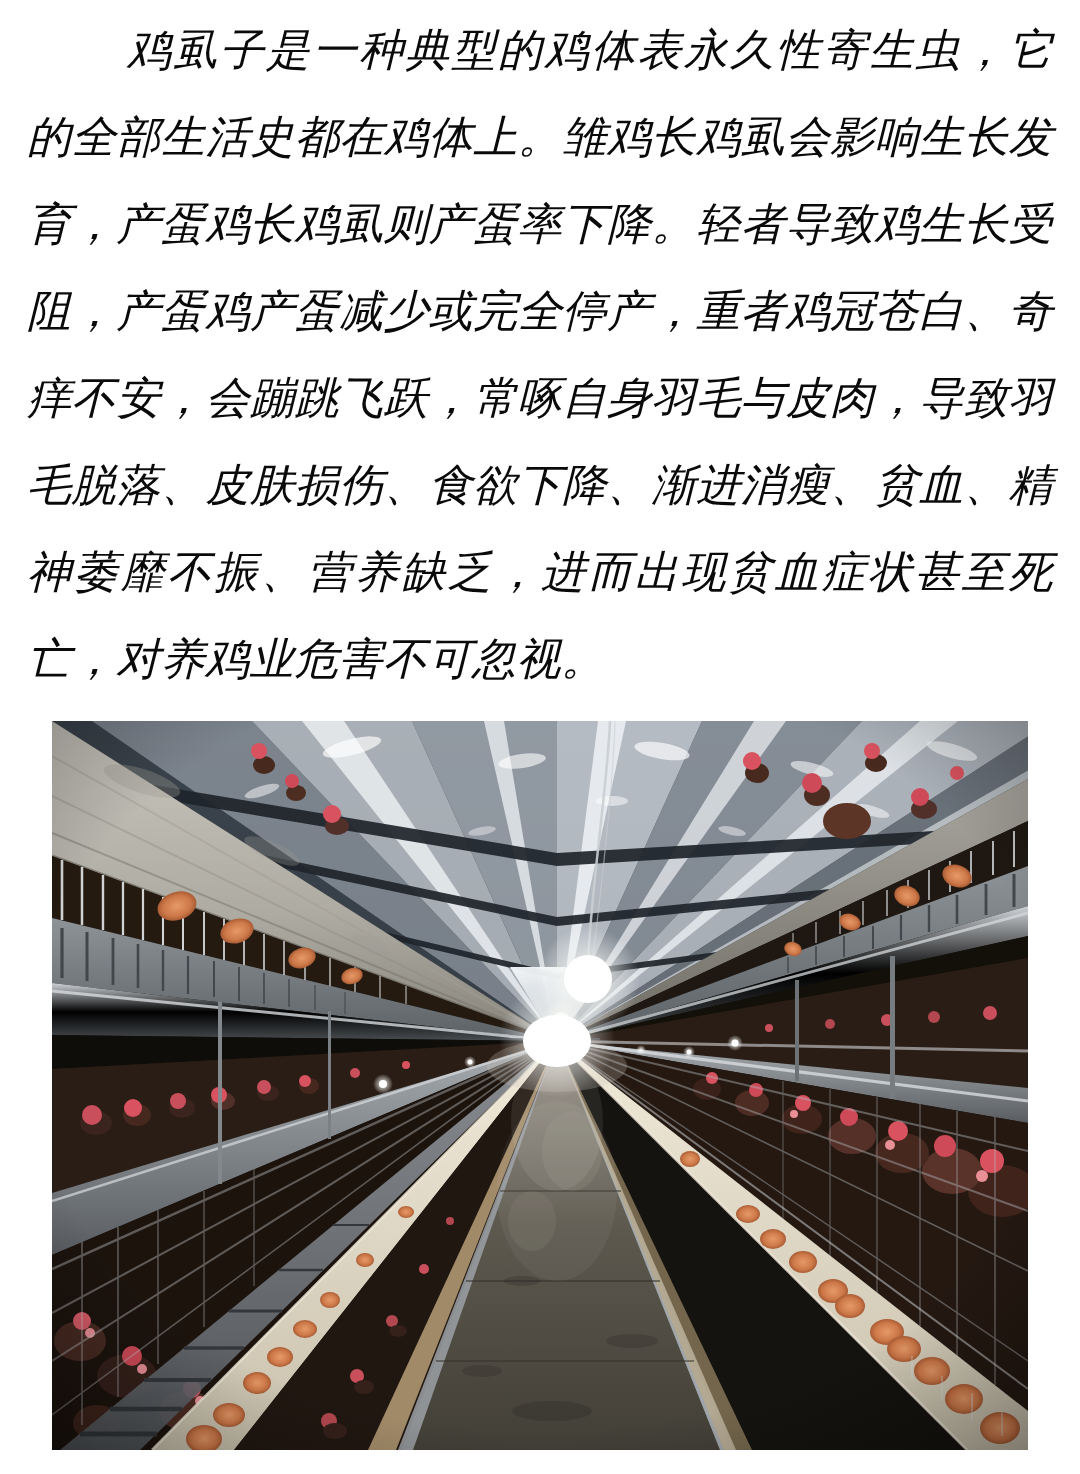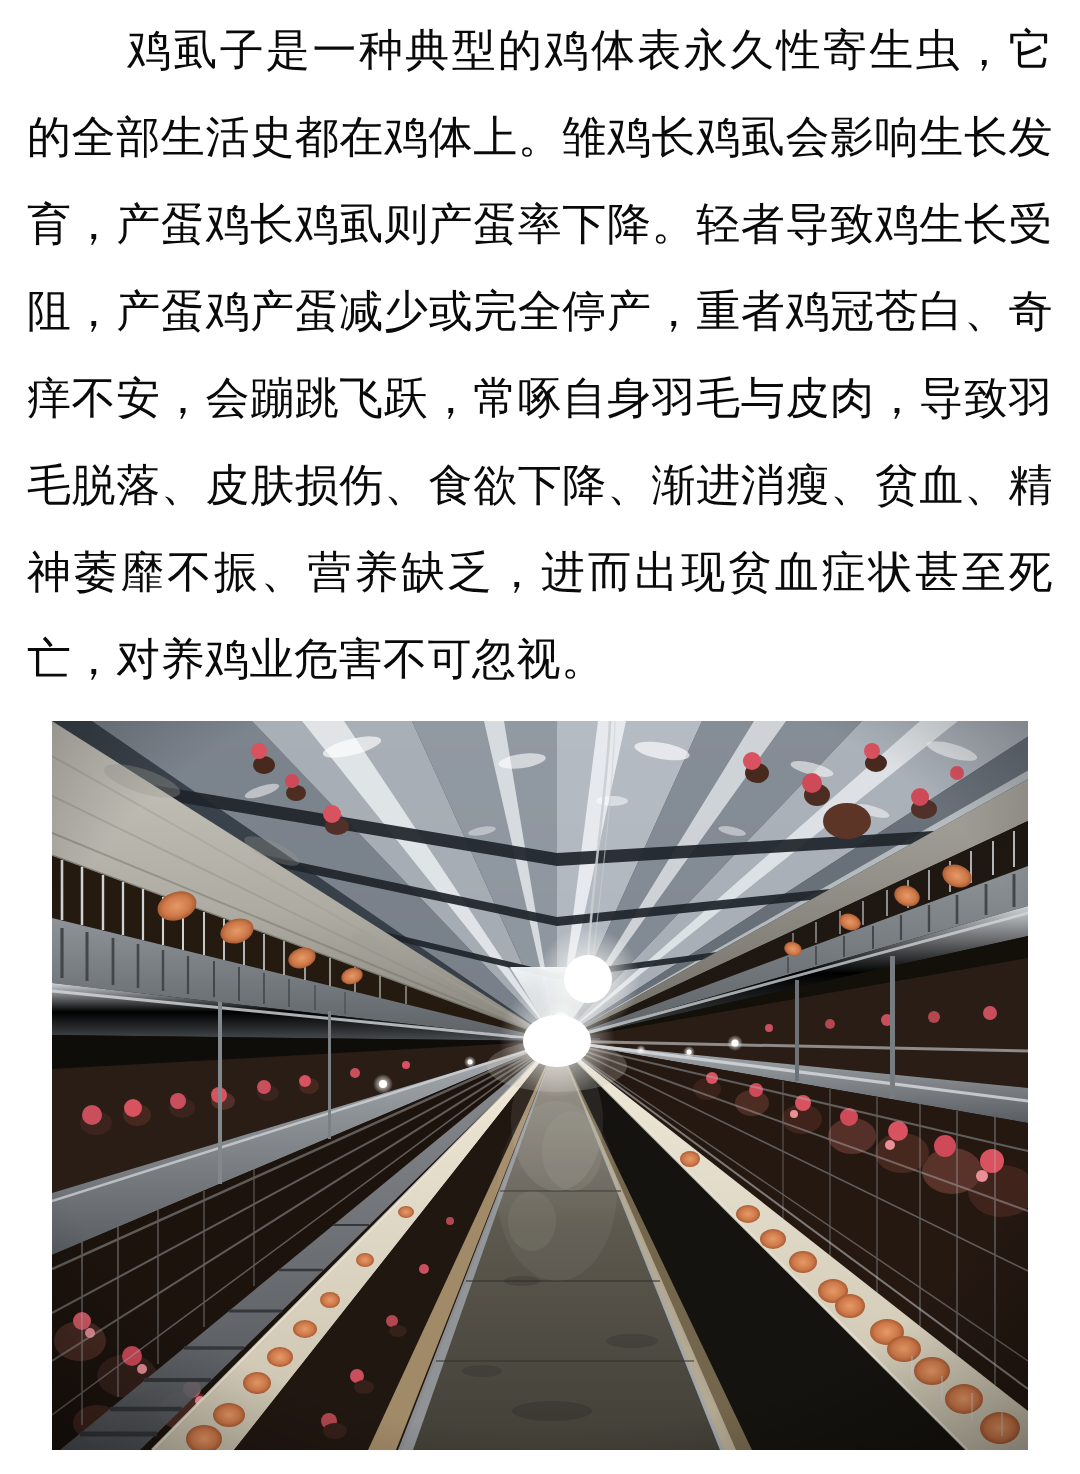--- a/index.html
+++ b/index.html
@@ -1,17 +1,17 @@
 <!DOCTYPE html>
 <html lang="zh"><head>
 <meta charset="utf-8">
 <style>
   html,body{margin:0;padding:0;background:#ffffff;}
   body{width:1080px;font-family:"Liberation Sans","DejaVu Sans",sans-serif;}
-  .article{padding:6px 27px 0 27px;}
+  .article{padding:6px 27px 0 27px;font-style:italic;}
   .article p{
     margin:0;
     font-size:44px;
     line-height:87px;
     color:#0a0a0a;
     text-align:justify;
     text-justify:inter-ideograph;
     text-indent:2.27em;
     letter-spacing:0.5px;
     word-break:break-all;

